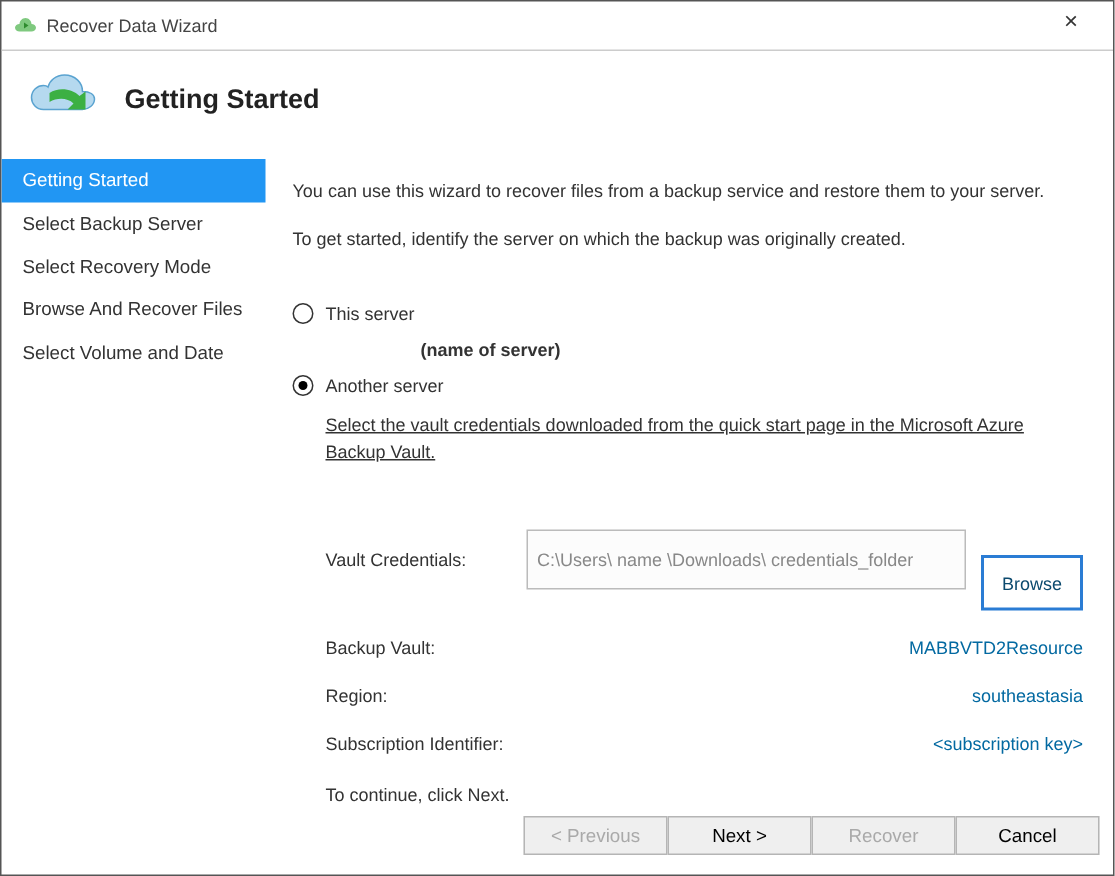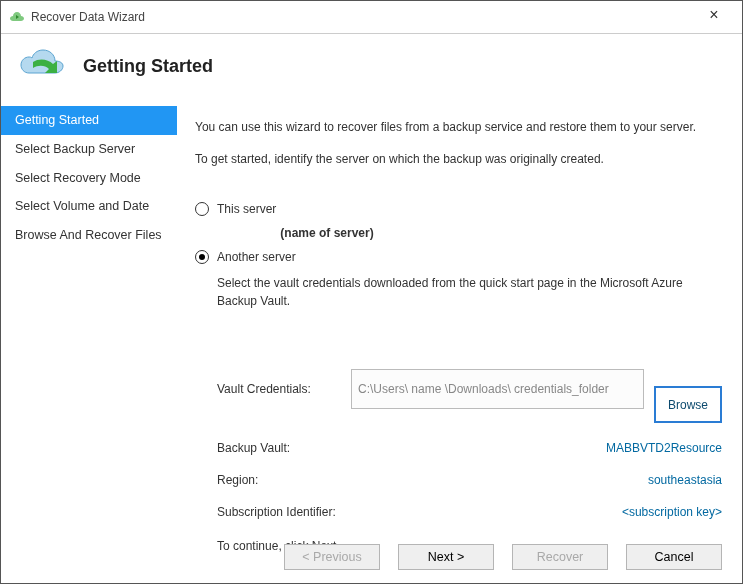--- a/index.html
+++ b/index.html
@@ -98,22 +98,23 @@
   width: 6px; height: 6px;
   background: #000;
   border-radius: 50%;
 }
 .radio-row .strong { font-weight: bold; margin-left: 4px; margin-top: 48px; }
 .indented {
   margin-left: 22px;
 }
 .instr {
   margin-top: 6px;
-  margin-bottom: 44px;
+  margin-bottom: 28px;
   line-height: 1.5;
+  text-decoration: underline;
 }
 .form-row {
   display: flex;
   align-items: center;
   margin-bottom: 18px;
   justify-content: space-between;
 }
 .form-row .label {
   width: 134px;
   color: #333;
@@ -139,23 +140,22 @@
   color: #0c4a6e;
   cursor: pointer;
   font-size: 12px;
   margin-top: 32px;
 }
 .identifier { font-style: normal; }
 .continue { margin-top: 16px; }
 .footer {
   position: absolute;
   bottom: 14px;
-  right: 20px;
-  display: flex;
-  gap: 18px;
+  right: 9px;
+  display: flex;
 }
 .footer button {
   width: 96px;
   height: 26px;
   border: 1px solid #b5b5b5;
   background: #efefef;
   font-size: 12.5px;
   cursor: pointer;
   color: #000000;
 }
@@ -187,22 +187,22 @@
     </svg>
   </span>
   <h1>Getting Started</h1>
 </div>
 
 <div class="body">
   <div class="sidebar">
     <div class="step active">Getting Started</div>
     <div class="step">Select Backup Server</div>
     <div class="step">Select Recovery Mode</div>
+    <div class="step">Browse And Recover Files</div>
     <div class="step">Select Volume and Date</div>
-    <div class="step">Browse And Recover Files</div>
   </div>
 
   <div class="content">
     <p class="intro1">You can use this wizard to recover files from a backup service and restore them to your server.</p>
     <p class="intro2">To get started, identify the server on which the backup was originally created.</p>
 
     <div class="radio-row">
       <span class="radio"></span>
       <span>This server</span>
       <span class="strong">(name of server)</span>

